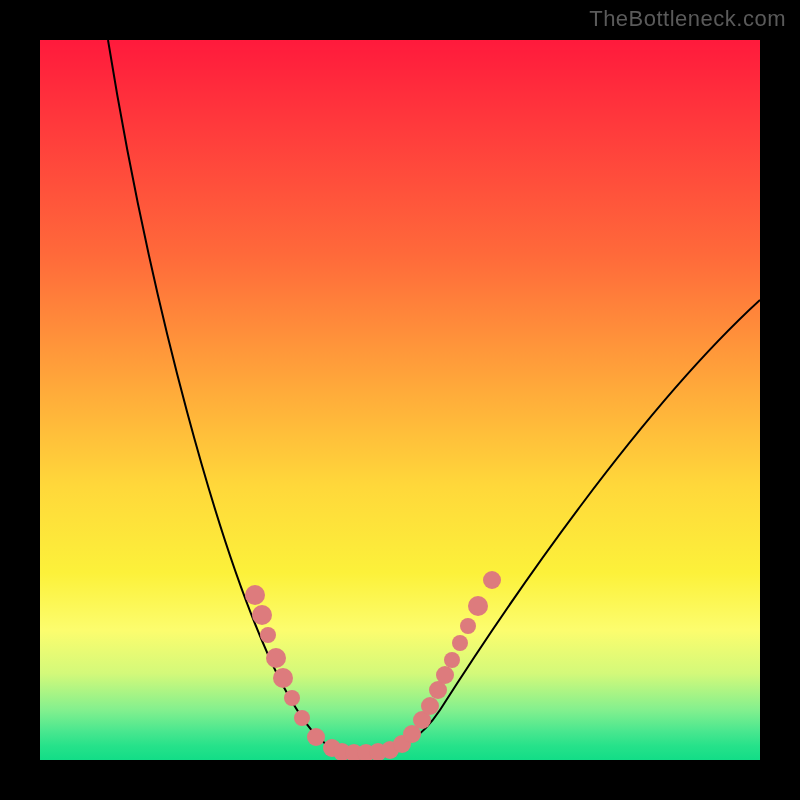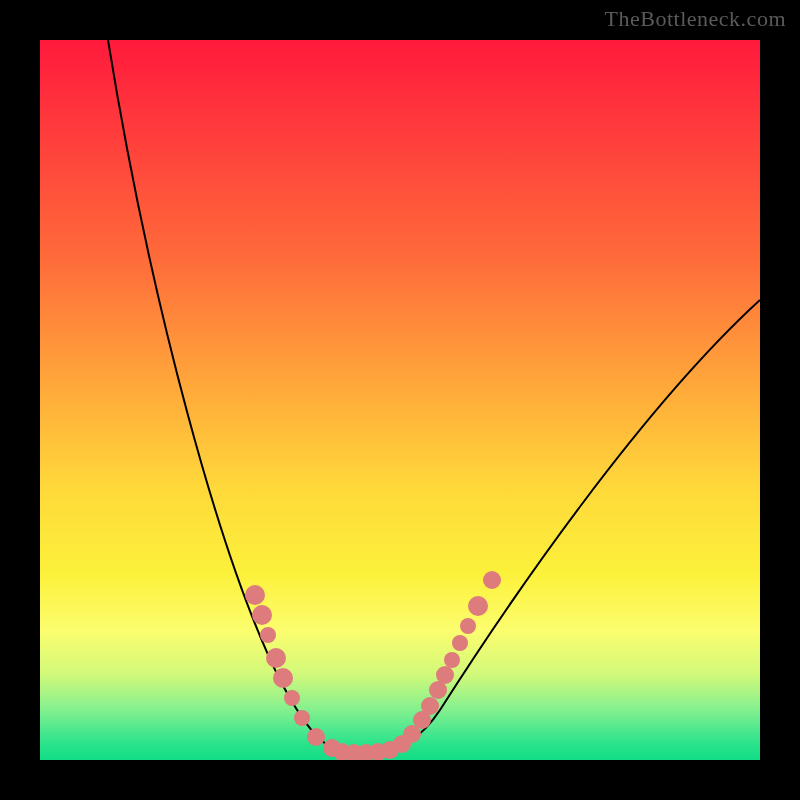--- a/index.html
+++ b/index.html
@@ -11,21 +11,20 @@
     background: #000;
     font-family: Arial, Helvetica, sans-serif;
   }
   .frame {
     position: absolute;
     top: 0;
     left: 0;
     width: 800px;
     height: 800px;
     background: #000;
-    font-family: Liberation Serif, serif;
   }
   .plot {
     position: absolute;
     left: 40px;
     top: 40px;
     width: 720px;
     height: 720px;
     
     background: linear-gradient(
       to bottom,

